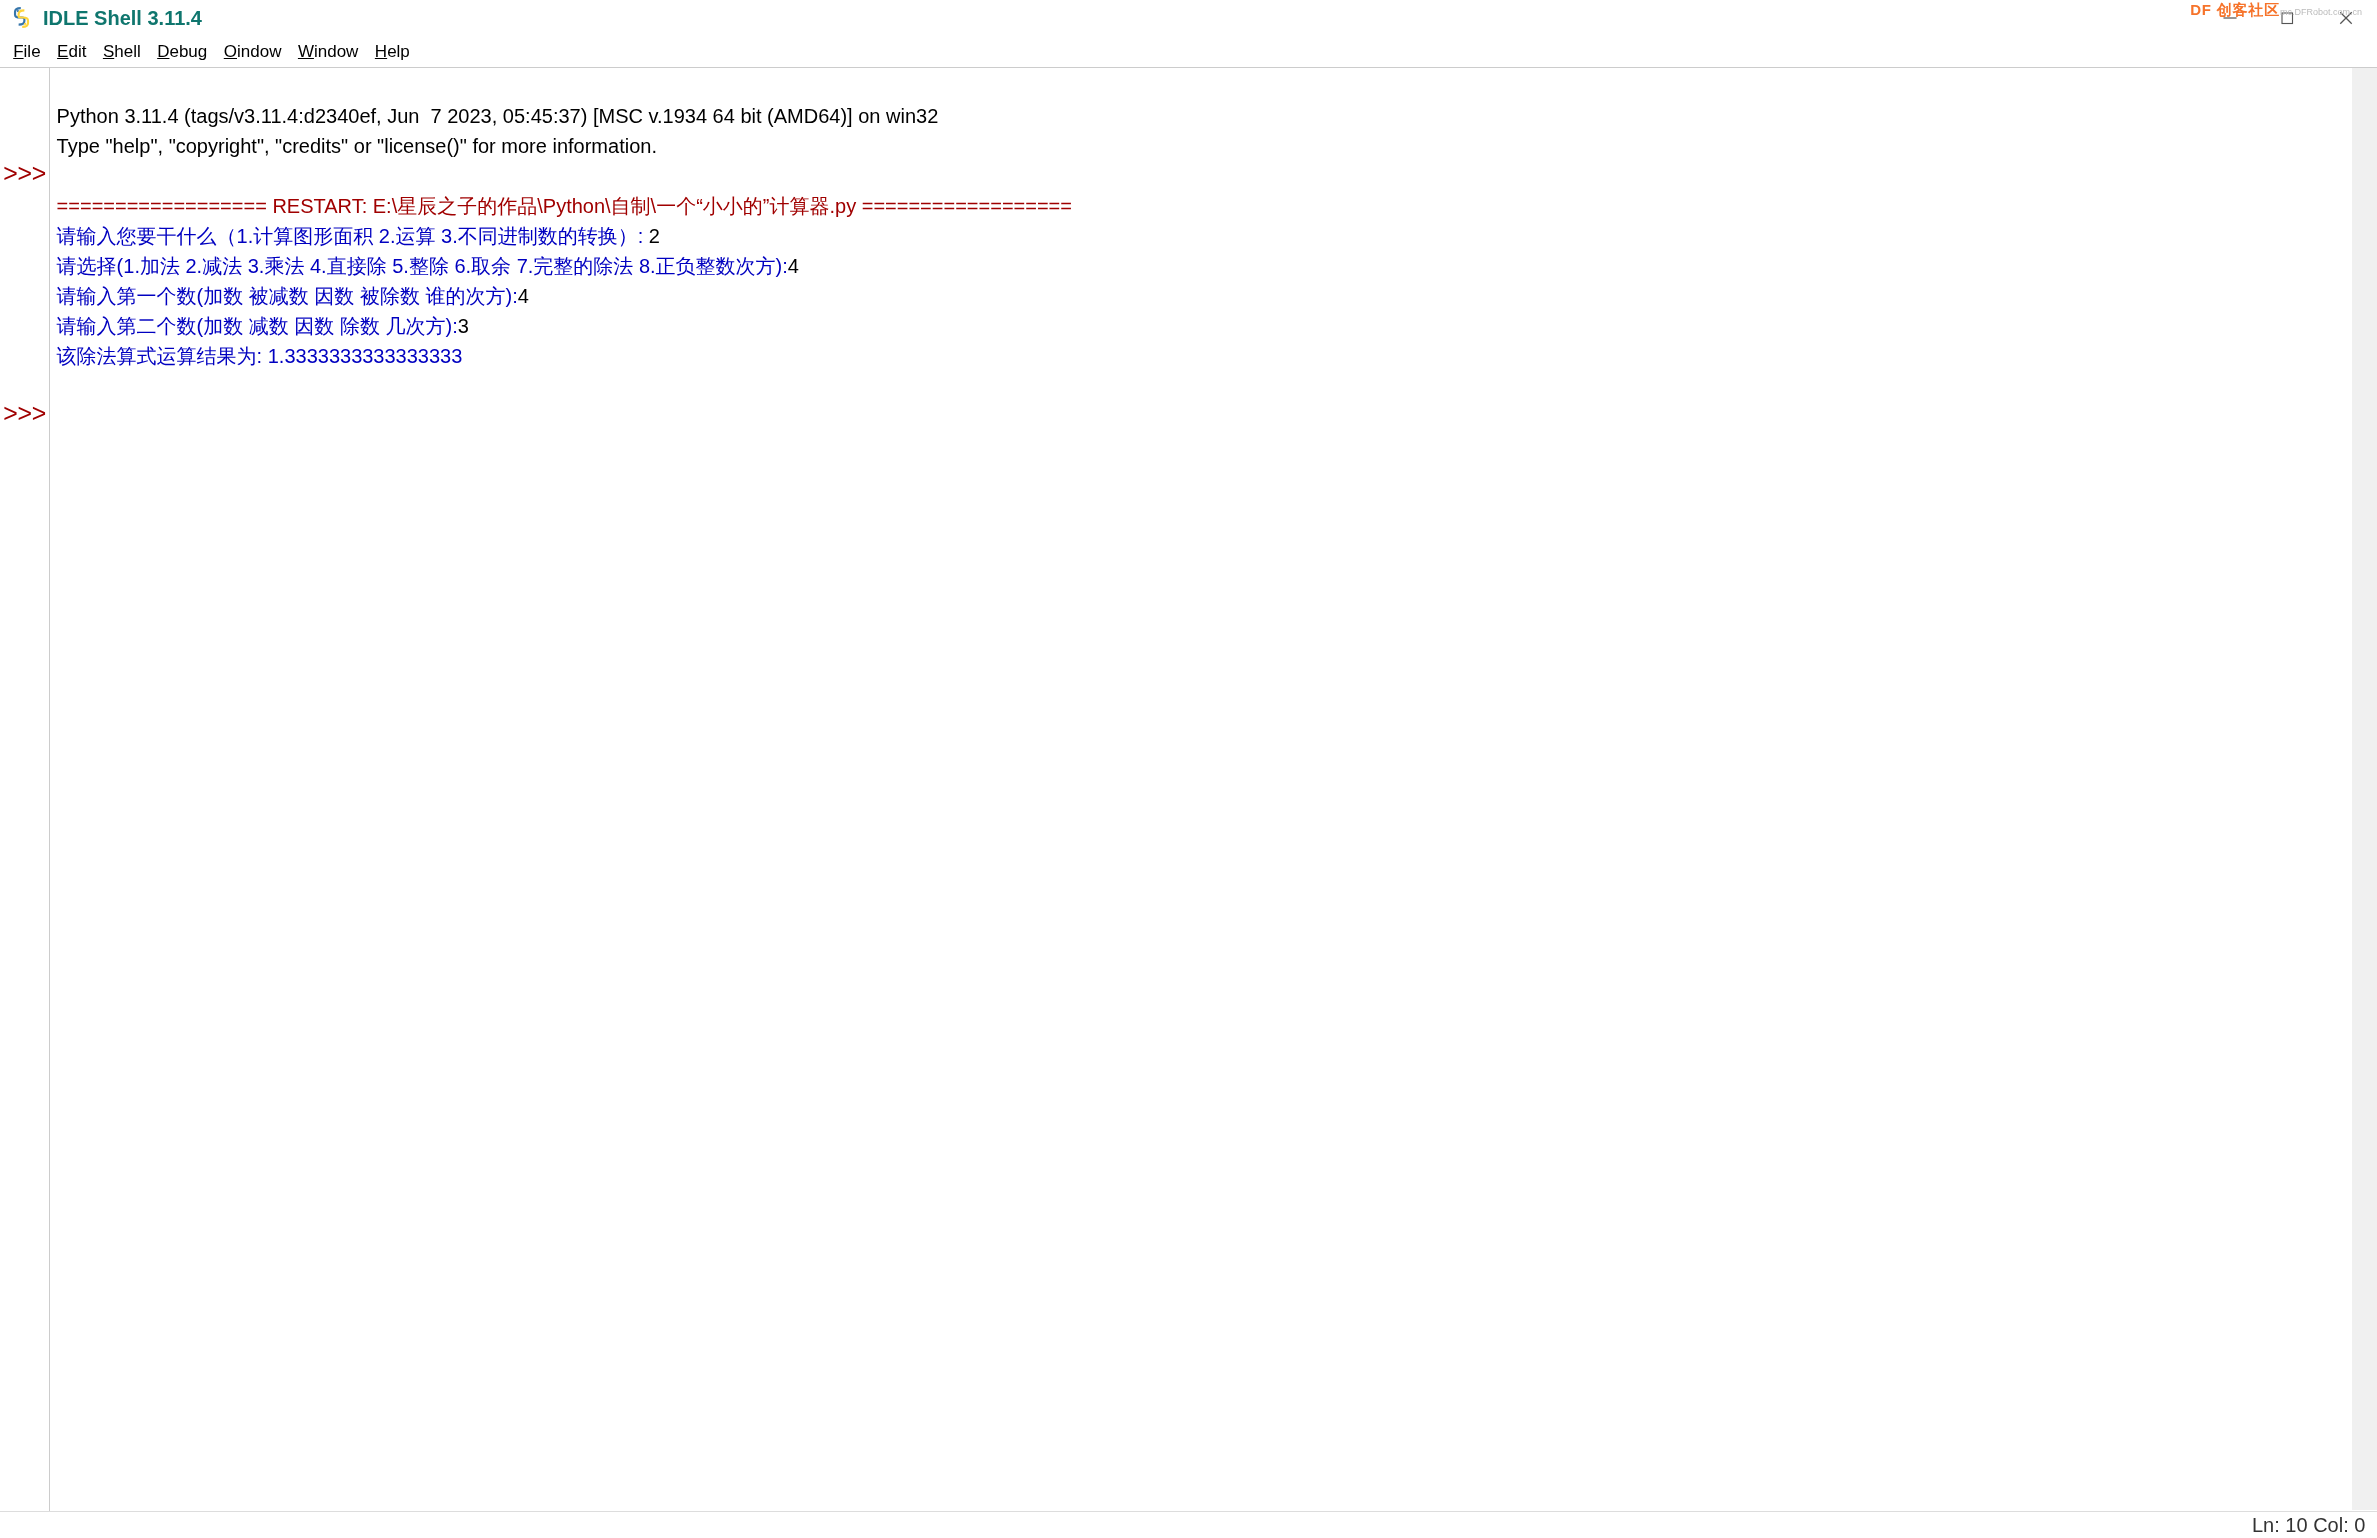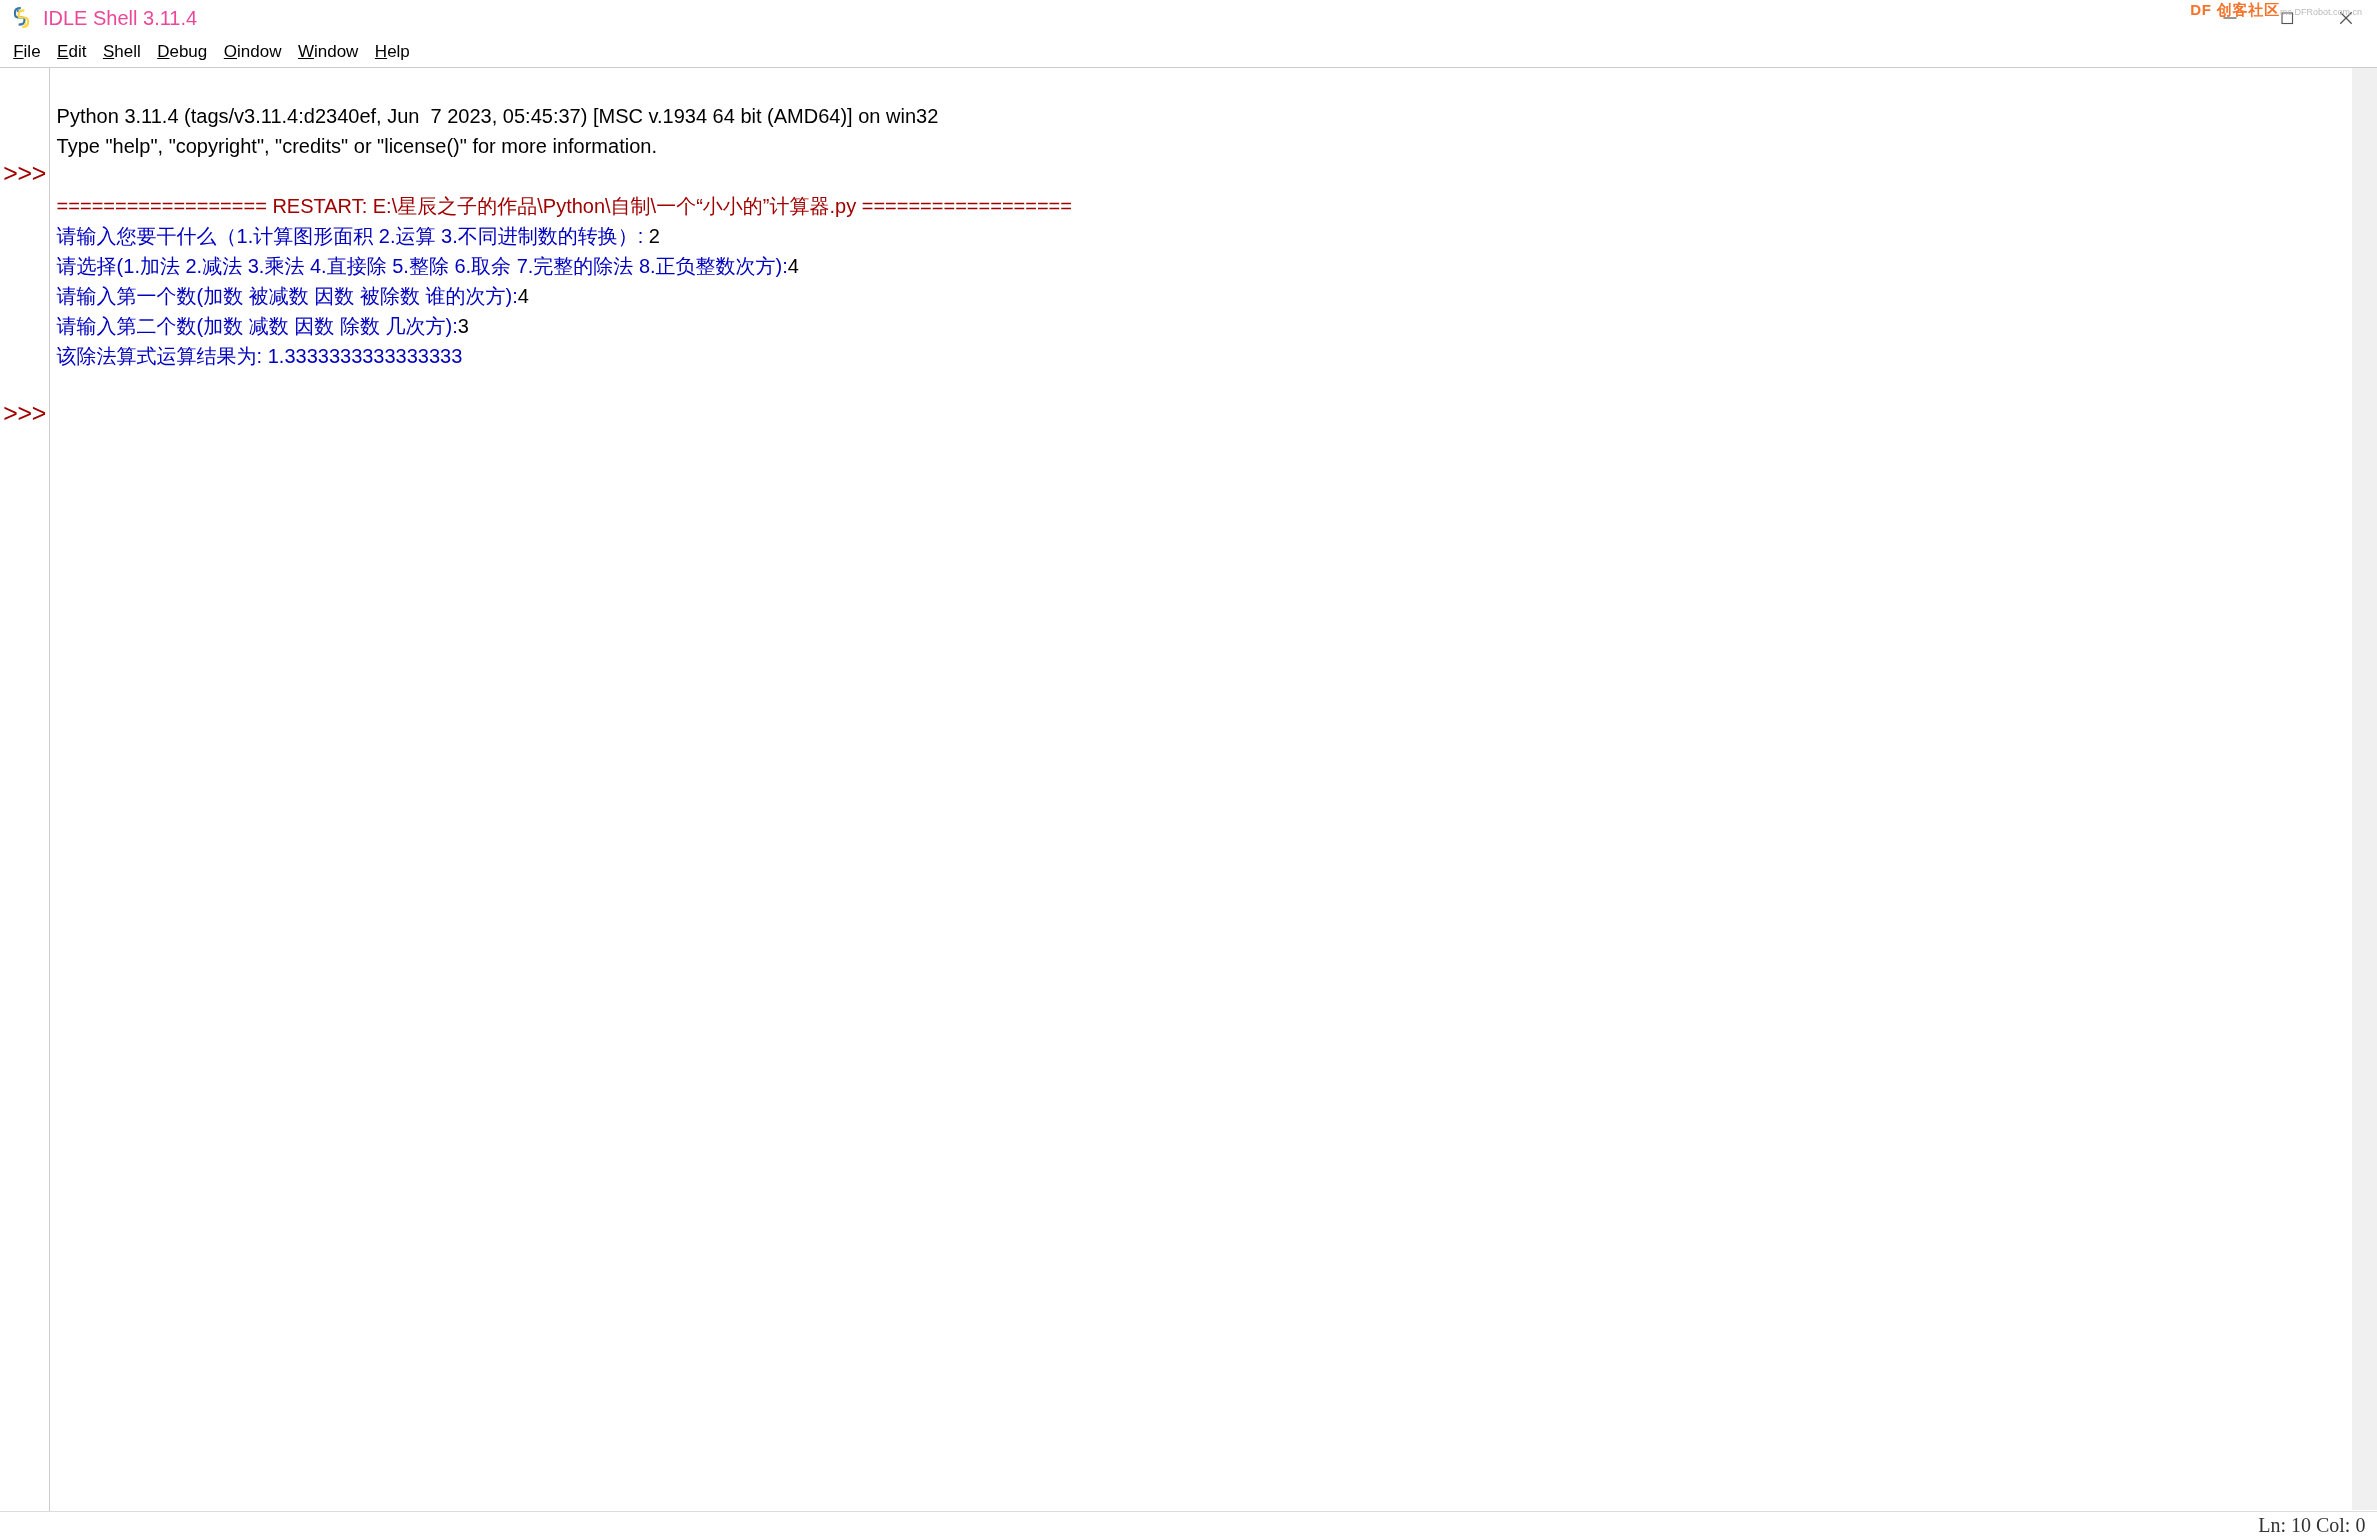--- a/index.html
+++ b/index.html
@@ -1,37 +1,37 @@
 <!DOCTYPE html>
 <html style="font-size:13.2px"><head>
 <meta charset="utf-8">
 <style>
   * { margin:0; padding:0; box-sizing:border-box; }
   html,body{ width:2377px; height:1539px; font-family:"Segoe UI",Arial,sans-serif; background:#fff; overflow:hidden; }
   .titlebar{ height:36px; background:#fff; display:flex; align-items:center; padding:0 3.3px; color:#555; font-size:20px; position:relative;}
   .titlebar .icon{ width:26.4px; height:26.4px; margin:0 8.3px 0 5px; display:flex; align-items:center; justify-content:center;}
-  .titlebar-title{ color:#ec4899; font-weight:400; }
+  .titlebar-title{ color:#0f766e; font-weight:700; }
   .win-controls{ position:absolute; right:3.3px; top:0; height:36px; display:flex; align-items:center; gap:28px; padding-right:13.2px;}
   .win-btn{ width:30px; height:30px; display:flex; align-items:center; justify-content:center; color:#555;}
   .win-btn svg{ stroke:#555; }
   .watermark{ position:absolute; right:15px; top:1.7px; font-size:15px; color:#f6732a; display:flex; align-items:flex-end; line-height:1; z-index:5; pointer-events:none;}
   .watermark .wm-main{ font-weight:600; letter-spacing:0.8px; }
   .watermark .wm-sub{ font-size:9px; color:#bbb;text-align:center; }
   .menubar{ height:31px; background:#fff; display:flex; align-items:center; padding:0 6.6px; gap:3.3px; font-size:17px; color:#000;}
   .menubar .menu-item{ padding:1.7px 6.6px; }
   .menubar .menu-item .ul{ text-decoration:underline; }
   .content-wrap{ display:flex; height:calc(1539px - 36px - 31px - 28px); border-top:0.8px solid #ccc;}
   .gutter{ width:50px; border-right:1.7px solid #ccc; padding-top:3.3px; font-family:"Courier New",monospace; font-size:25px; color:#a00000; text-align:right; padding-right:3.3px; line-height:30px; white-space:pre;}
   .gutter .prompt{ font-weight:400; letter-spacing:-0.8px;}
   .editor{ flex:1; padding:3.3px 5px 3.3px 6.6px; font-family:Liberation Sans, sans-serif; font-size:20px; line-height:30px; white-space:pre; overflow:hidden; position:relative;}
   .scrollbar-v{ position:absolute; right:0; top:68px; bottom:28px; width:25px; background:#f0f0f0;}
   .c-black{ color:#000; }
   .c-blue{ color:#0000c0; }
   .c-red{ color:#a00000; }
-  .statusbar{ height:28px; border-top:0.8px solid #ddd; display:flex; justify-content:flex-end; align-items:center; padding:0 11.6px; font-size:20px; color:#333; background:#fff;font-family:Liberation Serif, serif;}
+  .statusbar{ height:28px; border-top:0.8px solid #ddd; display:flex; justify-content:flex-end; align-items:center; padding:0 11.6px; font-size:20px; color:#333; background:#fff;}
 </style>
 </head>
 <body>
 
 <div class="titlebar">
   <span class="icon">
     <svg width="23" height="23" viewBox="0 0 32 32">
       <path d="M15 3c-5 0-8 2-8 5v4c0 3 3 4 7 4h3c2 0 3 1 3 2v3c0 3-3 5-8 5" fill="none" stroke="#3776ab" stroke-width="3"></path>
       <circle cx="11" cy="7" r="1.6" fill="#3776ab"></circle>
       <path d="M17 29c5 0 8-2 8-5v-4c0-3-3-4-7-4h-3c-2 0-3-1-3-2V11c0-3 3-5 8-5" fill="none" stroke="#ffd43b" stroke-width="3"></path>

